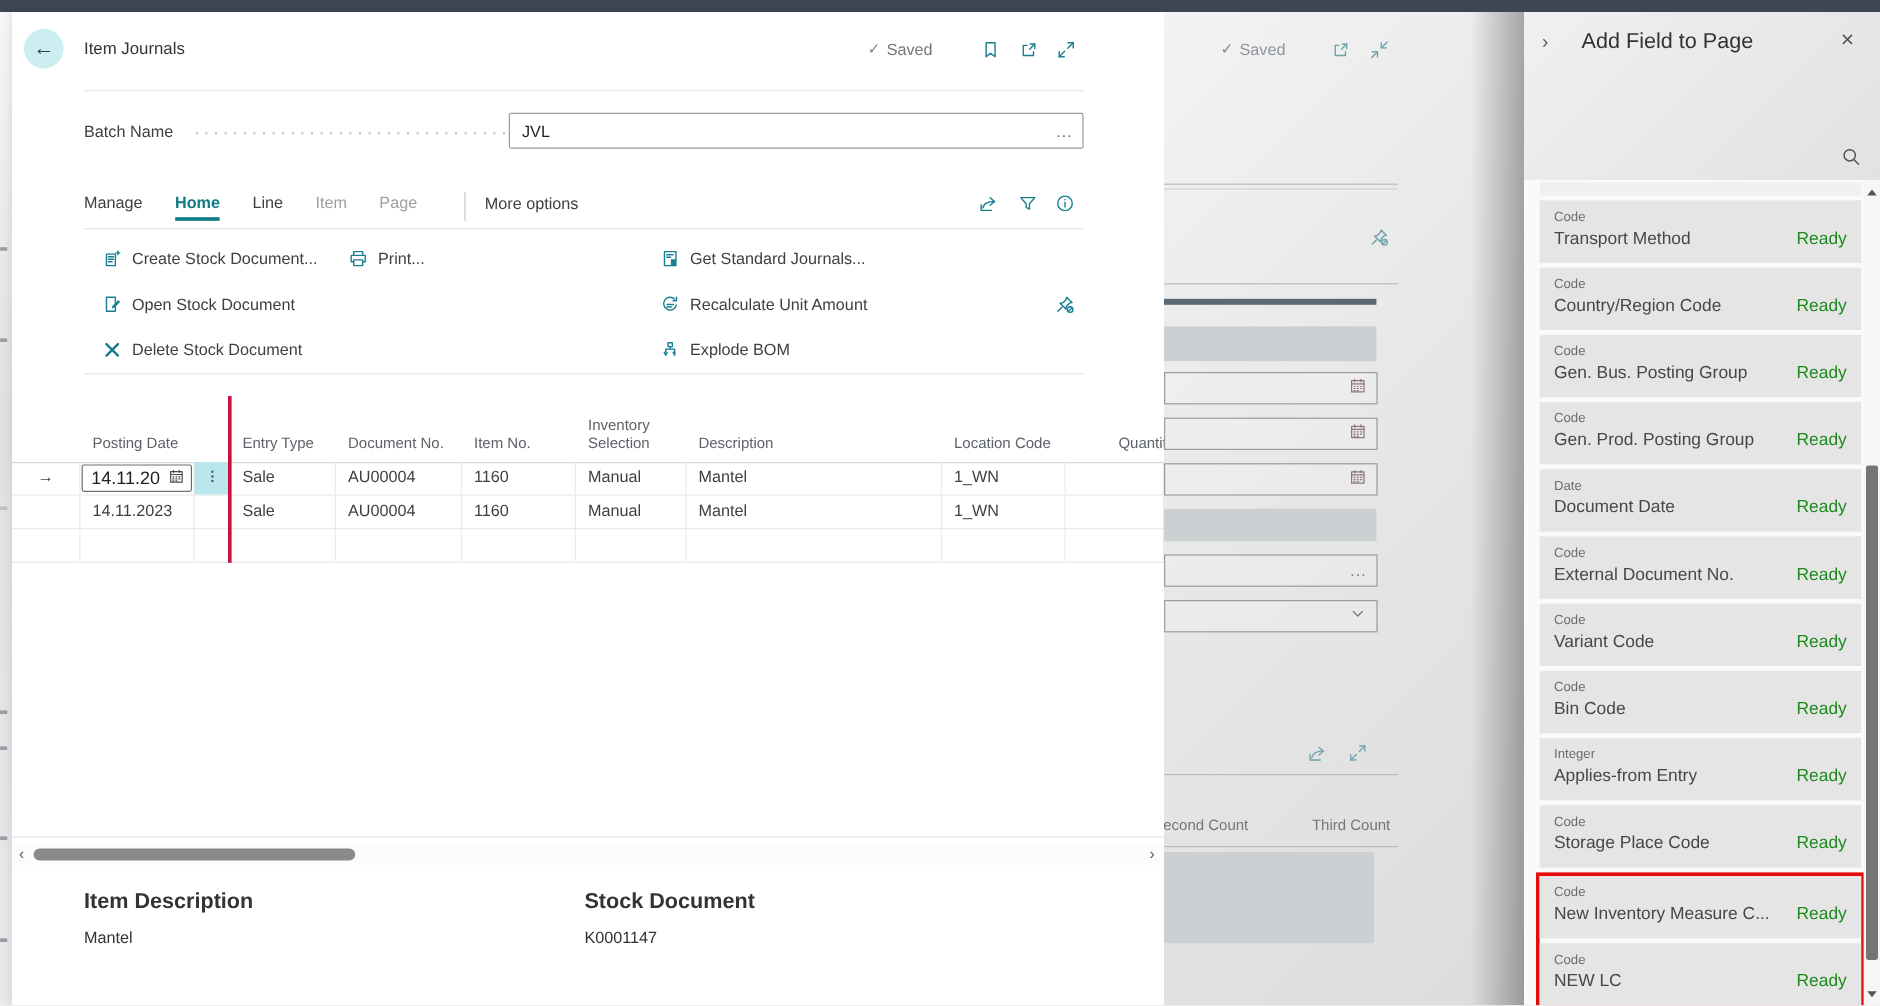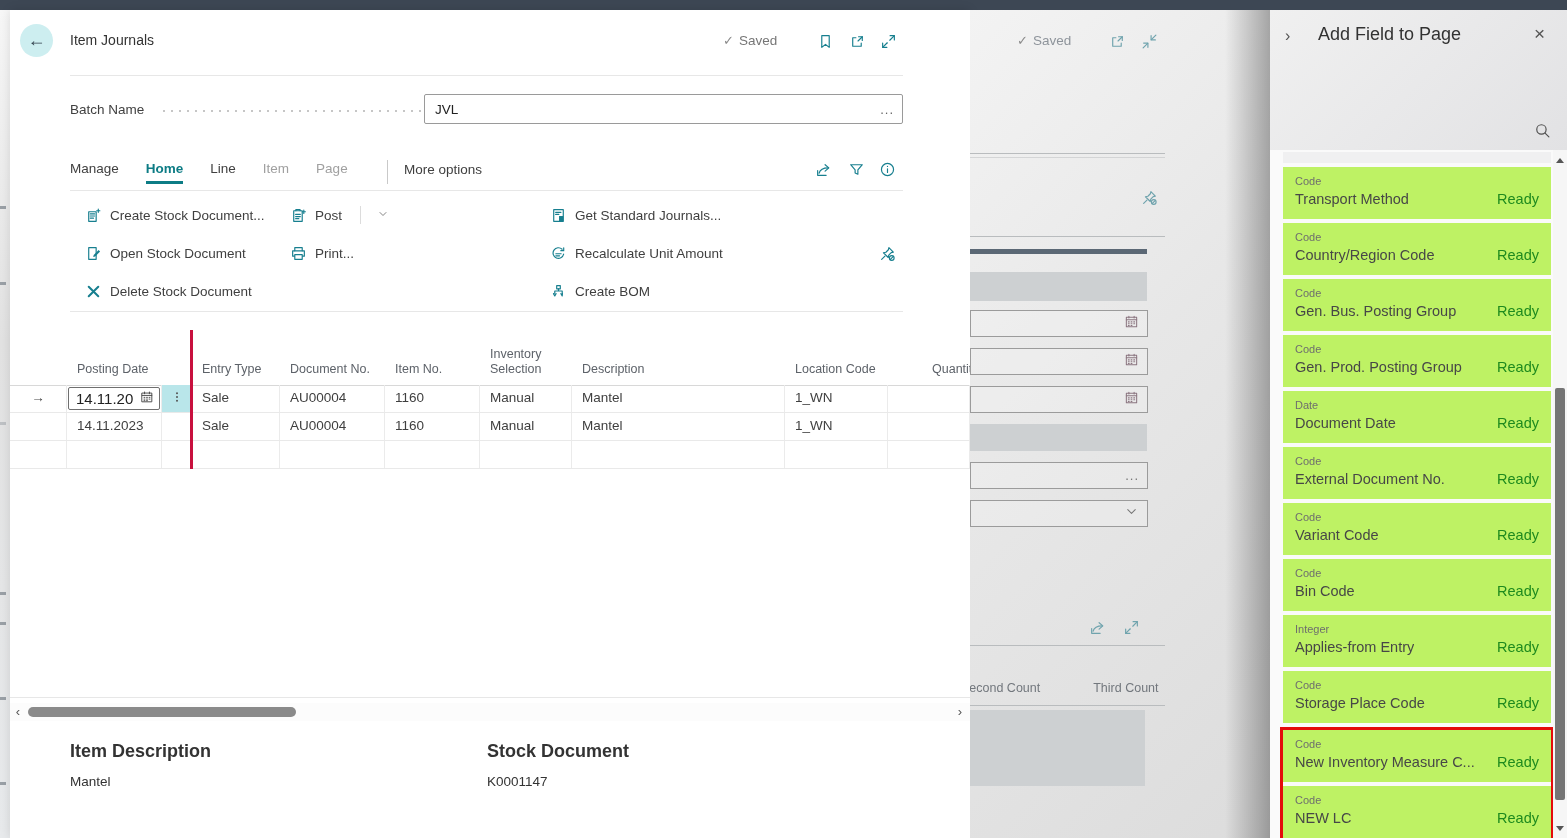--- a/index.html
+++ b/index.html
@@ -109,21 +109,21 @@
   .panel{left:1270px;top:10px;width:297px;height:828px;background:#fafafa;overflow:hidden;}
   .panel-head{left:0;top:0;width:297px;height:140px;background:linear-gradient(135deg,#f0f0f0,#e2e2e4);}
   .panel-chevron{left:15px;top:17px;font-size:16px;color:#555;cursor:pointer;}
   .panel-title{left:48px;top:14px;font-size:18px;color:#323232;}
   .panel-close{left:264px;top:13px;font-size:19px;color:#555;cursor:pointer;}
   .panel-desc{left:18px;top:58px;width:252px;font-size:12.5px;line-height:17px;color:#3e3e3e;}
   .panel-search{left:264px;top:112px;width:18px;height:18px;color:#4f4f4f;cursor:pointer;}
   .panel-search svg{width:17px;height:17px;}
   .field-list{left:13px;top:142px;width:268px;display:flex;flex-direction:column;gap:4px;}
   .card-sliver{height:11px;background:#f0f0f1;}
-  .field-card{width:268px;height:52px;background:#bef264;padding:7px 12px 0 12px;cursor:grab;position:relative;}
+  .field-card{width:268px;height:52px;background:#e5e5e5;padding:7px 12px 0 12px;cursor:grab;position:relative;}
   .f-type{font-size:11px;color:#6e6e6e;line-height:14px;}
   .f-row{display:flex;align-items:flex-end;margin-top:3px;}
   .f-name{font-size:14.5px;color:#474747;white-space:nowrap;overflow:hidden;max-width:190px;}
   .f-status{margin-left:auto;font-size:14.5px;color:var(--green);}
   .highlight-group{border:3px solid var(--hlred);margin-left:-3px;width:274px;padding:0;display:flex;flex-direction:column;gap:4px;}
   .highlight-group .field-card{width:268px;}
 
   
   .vscroll{left:283px;top:140px;width:14px;height:688px;background:#f6f6f6;}
   .vs-arrow{position:absolute;left:3px;width:0;height:0;border-left:4px solid transparent;border-right:4px solid transparent;}
@@ -238,33 +238,20 @@
         <div class="action-item">
           <span class="aicon"><svg viewBox="0 0 16 16" fill="none" stroke="currentColor" stroke-width="1.9" stroke-linecap="round">
               <path d="M3.5 3.5l9 9M12.5 3.5l-9 9"></path>
             </svg></span>
           <span>Delete Stock Document</span>
         </div>
       </div>
     <div class="action-col c2">
         <div class="action-item">
           <span class="aicon"><svg viewBox="0 0 16 16" fill="none" stroke="currentColor" stroke-width="1.1" stroke-linecap="round" stroke-linejoin="round">
-              <rect x="3.5" y="3.5" width="8" height="10"></rect>
-              <path d="M5.5 3.5v-1h4v1"></path>
-              <path d="M5.3 7h4.4M5.3 9h4.4M5.3 11h3"></path>
-              <path d="M11.5 4.5h3M13 3v3"></path>
-            </svg></span>
-          <span>Post</span>
-          <span class="split-sep"></span>
-          <span class="split-chevron"><svg viewBox="0 0 16 16" fill="none" stroke="currentColor" stroke-width="1.1" stroke-linecap="round" stroke-linejoin="round">
-              <path d="M4 6l4 4 4-4"></path>
-            </svg></span>
-        </div>
-        <div class="action-item">
-          <span class="aicon"><svg viewBox="0 0 16 16" fill="none" stroke="currentColor" stroke-width="1.1" stroke-linecap="round" stroke-linejoin="round">
               <path d="M4.5 5.5v-3h7v3"></path>
               <rect x="2.5" y="5.5" width="11" height="5"></rect>
               <rect x="4.5" y="9" width="7" height="4.5" fill="#fff"></rect>
             </svg></span>
           <span>Print...</span>
         </div>
       </div>
     <div class="action-col c3">
         <div class="action-item">
           <span class="aicon"><svg viewBox="0 0 16 16" fill="none" stroke="currentColor" stroke-width="1.1" stroke-linecap="round" stroke-linejoin="round">
@@ -281,21 +268,21 @@
               <path d="M5.5 8.2h5M5.5 10.2h3.5"></path>
             </svg></span>
           <span>Recalculate Unit Amount</span>
         </div>
         <div class="action-item">
           <span class="aicon"><svg viewBox="0 0 16 16" fill="none" stroke="currentColor" stroke-width="1.1" stroke-linecap="round" stroke-linejoin="round">
               <rect x="6.3" y="2.5" width="3.4" height="3"></rect>
               <path d="M8 5.5v2M4.5 7.5h7M4.5 7.5v2.3M11.5 7.5v2.3"></path>
               <path d="M3.3 10l1.2 2.2L5.7 10M10.3 10l1.2 2.2L11.7 10"></path>
             </svg></span>
-          <span>Create BOM</span>
+          <span>Explode BOM</span>
         </div>
       </div>
     <div class="abs hd-ic pin-ic">
         <svg viewBox="0 0 16 16" fill="none" stroke="currentColor" stroke-width="1.1" stroke-linecap="round" stroke-linejoin="round">
           <path d="M9.3 2.5l4.2 4.2-2 .5-2.3 2.3-.5 2.3-4.5-4.5 2.3-.5 2.3-2.3z"></path>
           <path d="M5.6 10.4L2.5 13.5"></path>
           <circle cx="12" cy="12.2" r="2.2"></circle>
           <path d="M10.5 13.7l3-3"></path>
         </svg>
       </div>

